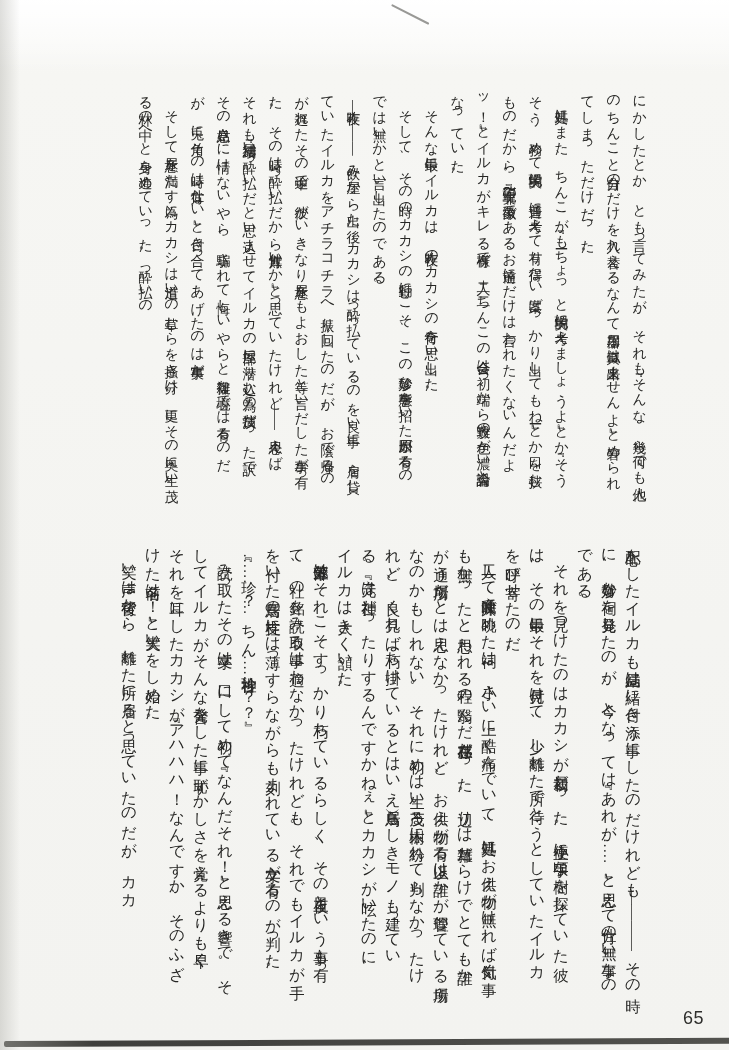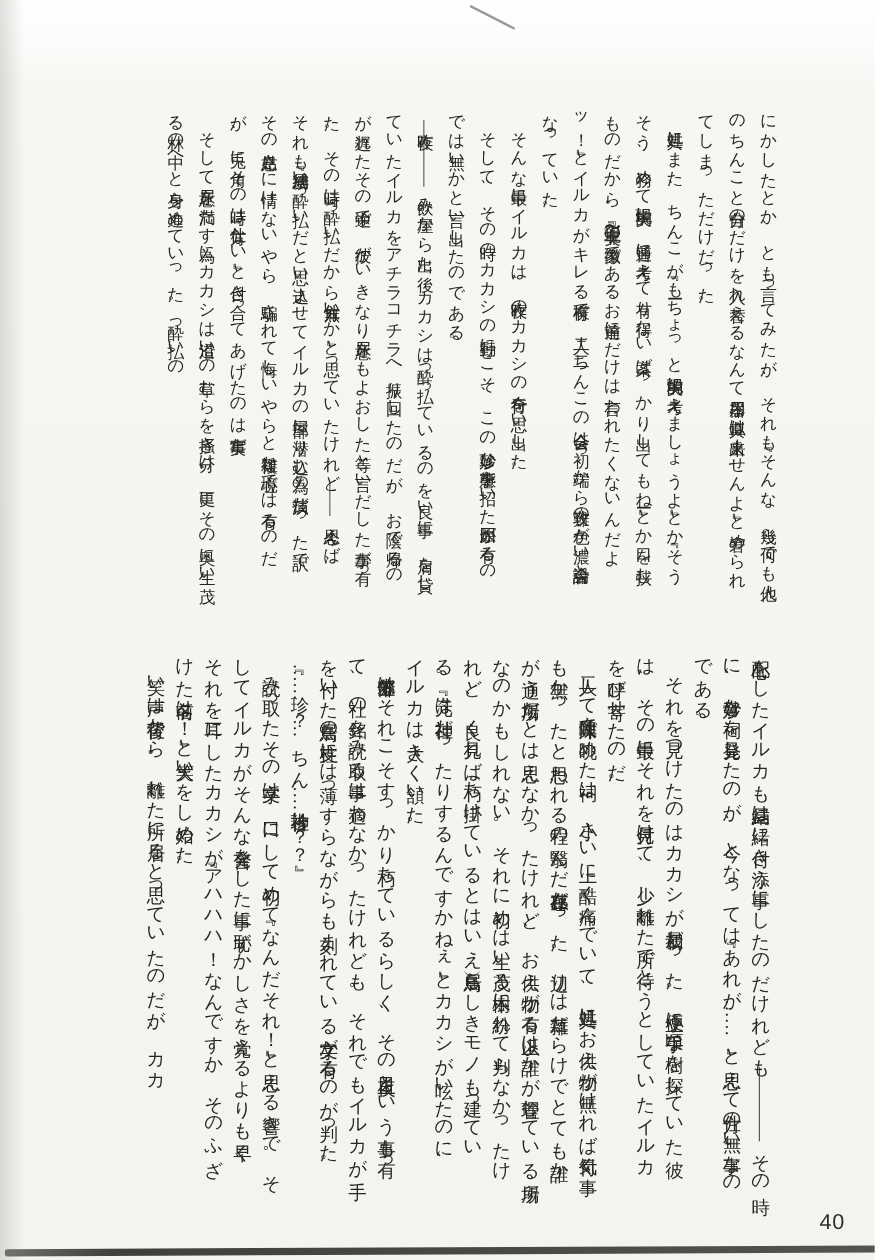--- a/index.html
+++ b/index.html
@@ -111,17 +111,17 @@
   <div class="vtext bottom-block">
     <p>心配をしたイルカも結局は一緒に付き添う事にしたのだけれども――――その時に、奇妙な祠を発見したのが、今となっては『あれが……』と思えて仕方の無い事なのである。</p>
     <p class="indent">それを見つけたのはカカシが最初だった。立小便に手頃な樹を探していた彼は、その最中にそれを見付けて、少し離れた所で待とうとしていたイルカを呼び寄せたのだ。</p>
     <p class="indent">二人して興味津々で眺めた祠は、小さい上に酷く痛んでいて、其処にお供え物が無ければ気付く事も無かったと思われる程の翳んだ存在感だった。辺りは雑草だらけでとても誰かが通う場所だとは思えなかったけれど、お供え物が有る以上は誰かが管理している場所なのかもしれない。それに初めは生い茂る樹木に紛れて判らなかったけれど、良く見れば（朽ち掛けているとはいえ）鳥居らしきモノも建っている。『元々は神社だったりするんですかねぇ』とカカシが呟いたのに、イルカは大きく頷いた。</p>
     <p class="indent">笠木部分はそれこそすっかり朽ちているらしく、その上夜目という事も有って、社の銘を読み取る事は適わなかったけれども。それでもイルカが手を付いた鳥居の支柱には薄っすらながらも刻まれている文字が有るのが判った。</p>
     <p class="indent">『…珍…？…ちん…珍古神社…？？』</p>
     <p class="indent">読み取ったその文字は、口にして初めて『なんだそれ！』と思える響きで。そしてイルカがそんな発言をした事に恥ずかしさを覚えるよりも早く、それを耳にしたカカシが『アハハハ！なんですか、そのふざけた名前は！』と大笑いをし始めた。</p>
     <p class="indent">笑い声は背後から。離れた所に居ると思っていたのだが、カカ</p>
   </div>
 
-  <div class="page-number">40</div>
+  <div class="page-number">65</div>
 
   <div class="scan-edge-bottom"></div>
 
 </div>
 
 </body></html>

